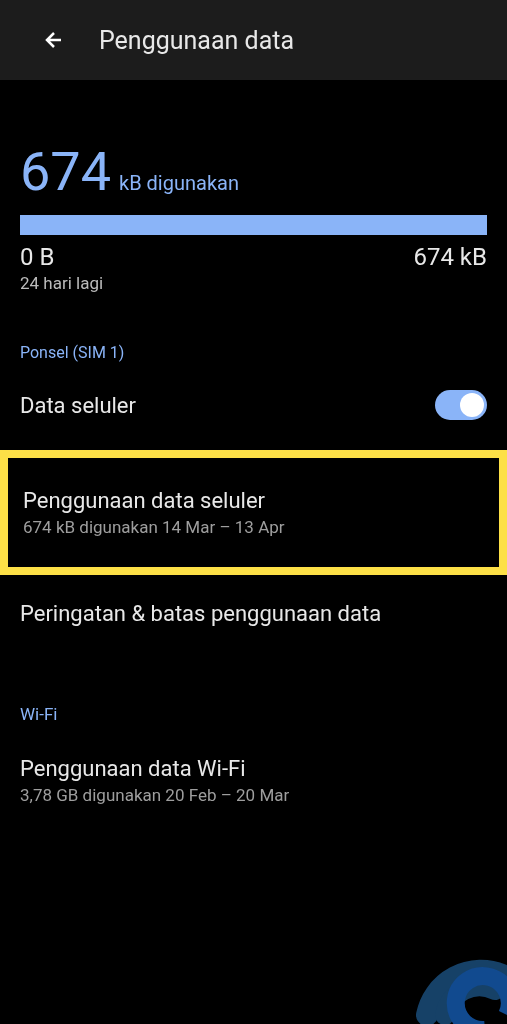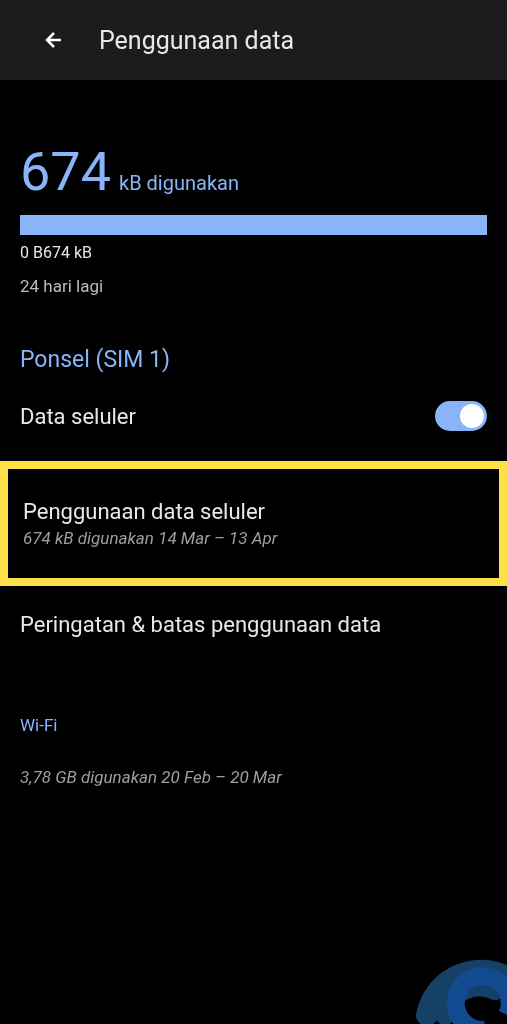--- a/index.html
+++ b/index.html
@@ -56,44 +56,43 @@
     }
     .progress-bar {
       width: 100%;
       height: 20px;
       background: #8ab4f8;
       margin-top: 8px;
       margin-bottom: 8px;
     }
     .progress-labels {
       display: flex;
-      justify-content: flex-start;
-      font-size: 16px;
-      color: #e8e8e8;
-      margin-bottom: 14px;
+      justify-content: space-between;
+      font-size: 24px;
+      color: #e8e8e8;
+      margin-bottom: 2px;
     }
     .days-left {
       font-size: 17px;
       color: #bbb;
     }
     .setting-item {
       padding: 14px 0;
     }
     .setting-title {
       font-size: 22px;
       color: #e8e8e8;
       margin-bottom: 4px;
     }
     .setting-subtitle {
       font-size: 17px;
       color: #9e9e9e;
-      font-style: italic;
     }
     .section-header {
-      font-size: 23px;
+      font-size: 16px;
       color: #8ab4f8;
       margin-top: 50px;
       margin-bottom: 18px;
     }
     .toggle-row {
       display: flex;
       justify-content: space-between;
       align-items: center;
       padding: 10px 0;
     }
@@ -191,20 +190,21 @@
     <div class="setting-subtitle">674 kB digunakan 14 Mar – 13 Apr</div>
   </div>
 
   <div class="setting-item">
     <div class="setting-title">Peringatan &amp; batas penggunaan data</div>
   </div>
 
   <div class="wifi-section-header">Wi-Fi</div>
 
   <div class="setting-item">
+    <div class="setting-title">Penggunaan data Wi-Fi</div>
     <div class="setting-subtitle">3,78 GB digunakan 20 Feb – 20 Mar</div>
   </div>
 
 </div>
 
 <div class="watermark">
   <svg width="140" height="110" viewBox="0 0 140 110">
     <path d="M 60 95 A 55 55 0 0 1 135 55" fill="none" stroke="#1a4d7a" stroke-width="22" stroke-linecap="round"></path>
     <path d="M 78 95 A 35 35 0 0 1 128 70" fill="none" stroke="#1a4d7a" stroke-width="20" stroke-linecap="round"></path>
     <path d="M 118 110 A 27 27 0 1 1 140 95" fill="none" stroke="#1557a8" stroke-width="18" stroke-linecap="butt"></path>

